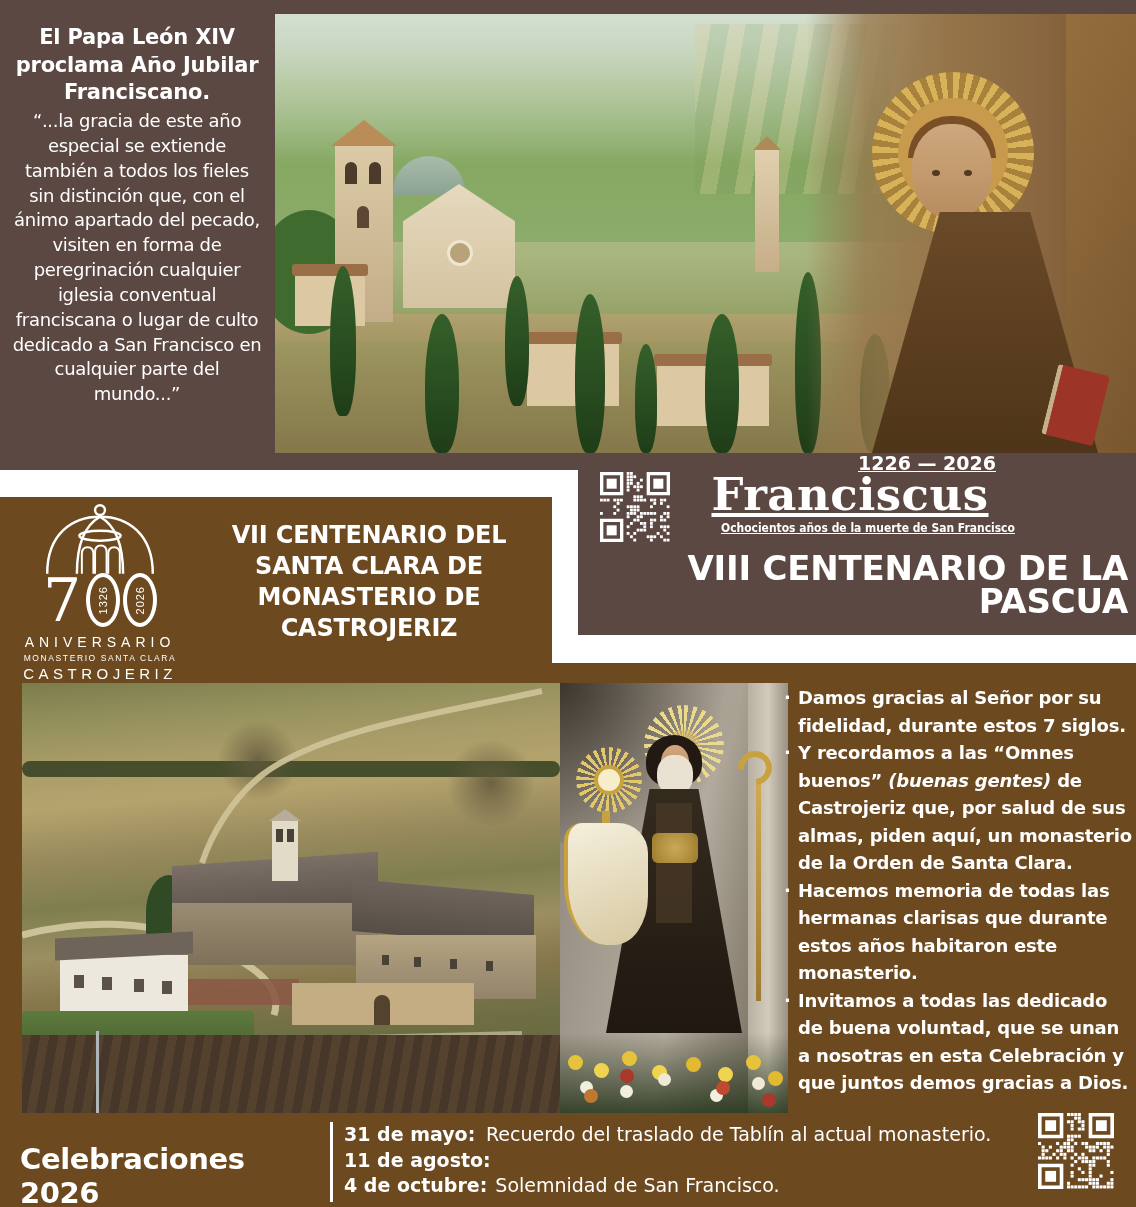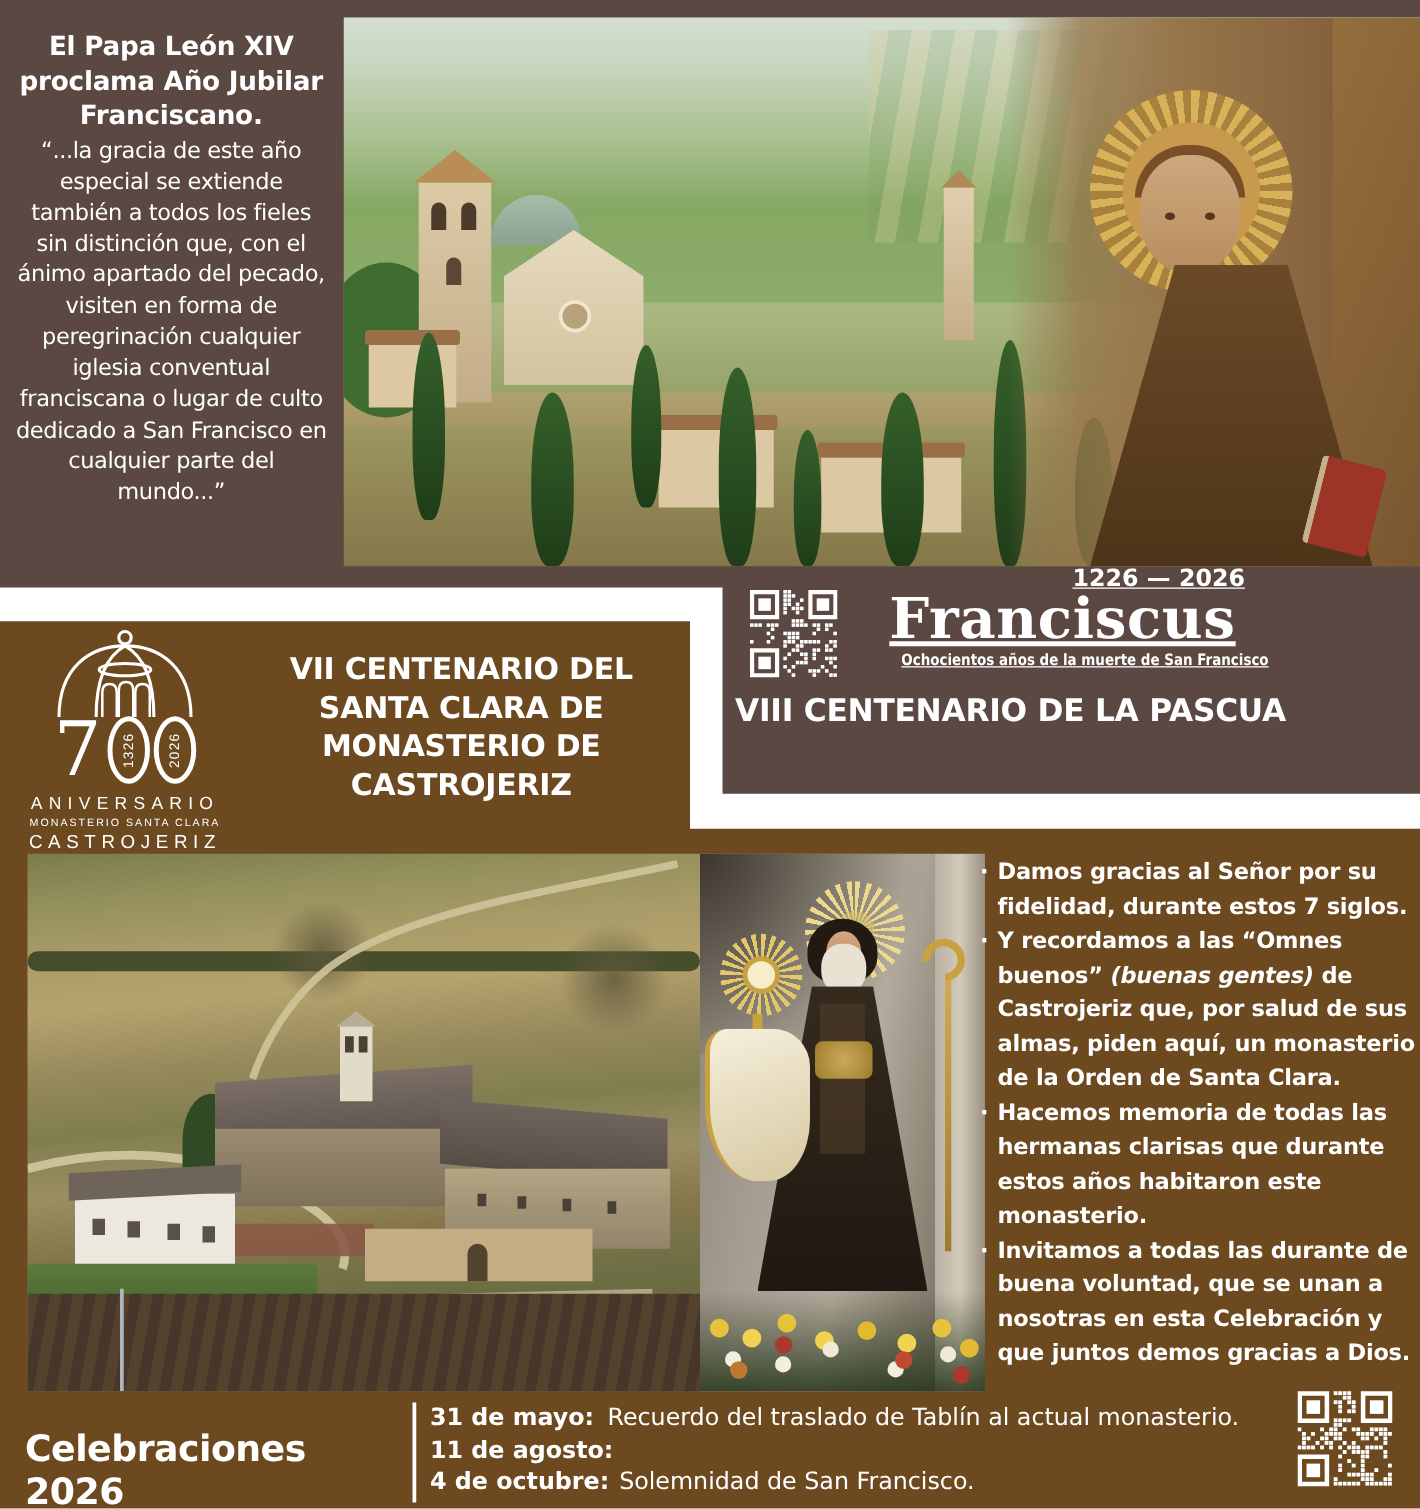--- a/index.html
+++ b/index.html
@@ -83,21 +83,21 @@
 
   
   .vii-title{left:186px;top:520px;width:366px;text-align:center;font-weight:bold;font-size:24px;line-height:31px;letter-spacing:-0.2px;}
 
   
   .qr1{left:600px;top:472px;width:70px;height:70px;}
   .fran-block{left:700px;top:452px;width:300px;text-decoration:underline;}
   .fran-years{text-align:right;font-weight:bold;font-size:19px;padding-right:4px;}
   .fran-word{text-align:center;font-family:"DejaVu Serif",serif;font-weight:bold;font-size:45px;line-height:46px;letter-spacing:0.5px;margin-top:-2px;}
   .fran-sub{text-align:center;font-weight:bold;font-size:12.5px;margin-top:2px;transform:scaleX(.86);transform-origin:50% 50%;white-space:nowrap;}
-  .viii-title{left:588px;top:552px;width:540px;text-align:left;font-weight:bold;font-size:25px;line-height:33px;letter-spacing:-0.2px;}
+  .viii-title{left:588px;top:552px;width:540px;text-align:right;font-weight:bold;font-size:34px;line-height:33px;letter-spacing:-0.2px;}
 
   
   .photo-monastery{left:22px;top:683px;width:538px;height:430px;overflow:hidden;
     background:linear-gradient(175deg,#7c7c4c 0%,#93905c 9%,#a99c68 18%,#b5a36d 27%,#97895c 38%,#7f7e4f 48%,#9b8f62 58%,#86764b 68%,#6f6f45 78%,#5e5c3a 100%);}
   .hedge1{left:0;top:78px;width:538px;height:16px;background:#3b4526;border-radius:8px;opacity:.9;}
   .bare-tree{border-radius:50%;background:radial-gradient(circle,rgba(96,88,60,.85) 0%,rgba(96,88,60,0) 70%);}
   .bt1{left:196px;top:36px;width:80px;height:84px;} .bt2{left:424px;top:56px;width:90px;height:88px;}
   .pine{left:124px;top:192px;width:46px;height:74px;background:#2f4a24;border-radius:50% 50% 24% 24%;}
   .m-roads{left:0;top:0;width:538px;height:430px;}
   .big-roof{left:150px;top:176px;width:206px;height:56px;background:linear-gradient(180deg,#7b6f66,#5c534b);transform:skewY(-4deg);}
@@ -418,21 +418,21 @@
     <div class="abs flower-bed"></div>
     <div class="abs fl-y"></div>
     <div class="abs fl-w"></div>
     <div class="abs fl-r"></div>
   </div>
 
   <div class="abs bullets">
     <div class="bullet"><span>Damos gracias al Señor por su fidelidad, durante estos 7 siglos.</span></div>
     <div class="bullet"><span>Y recordamos a las “Omnes buenos” </span><span class="it">(buenas gentes)</span><span> de Castrojeriz que, por salud de sus almas, piden aquí, un monasterio de la Orden de Santa Clara.</span></div>
     <div class="bullet"><span>Hacemos memoria de todas las hermanas clarisas que durante estos años habitaron este monasterio.</span></div>
-    <div class="bullet"><span>Invitamos a todas las durante de buena voluntad, que se unan a nosotras en esta Celebración y que juntos demos gracias a Dios.</span></div>
+    <div class="bullet"><span>Invitamos a todas las dedicado de buena voluntad, que se unan a nosotras en esta Celebración y que juntos demos gracias a Dios.</span></div>
   </div>
 
   <div class="abs celeb-title">Celebraciones 2026</div>
   <div class="abs v-divider"></div>
   <div class="abs events">
     <div class="event-row">
       <span class="event-date">31 de mayo:</span>
       <span class="event-desc">Recuerdo del traslado de Tablín al actual monasterio.</span>
     </div>
     <div class="event-row">

